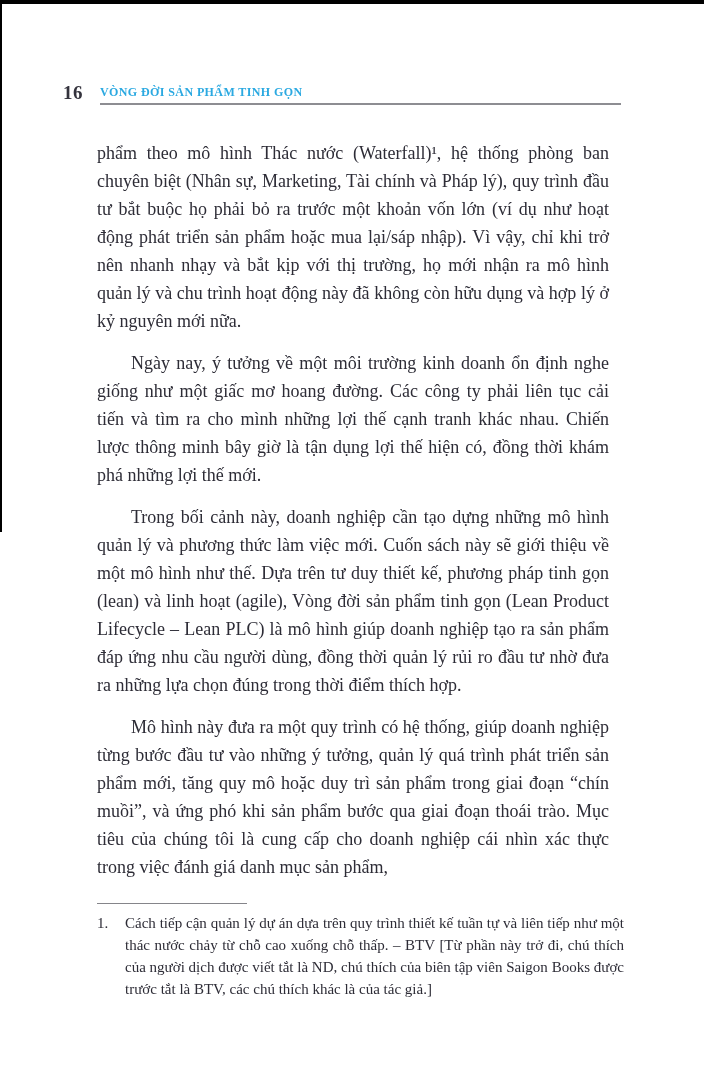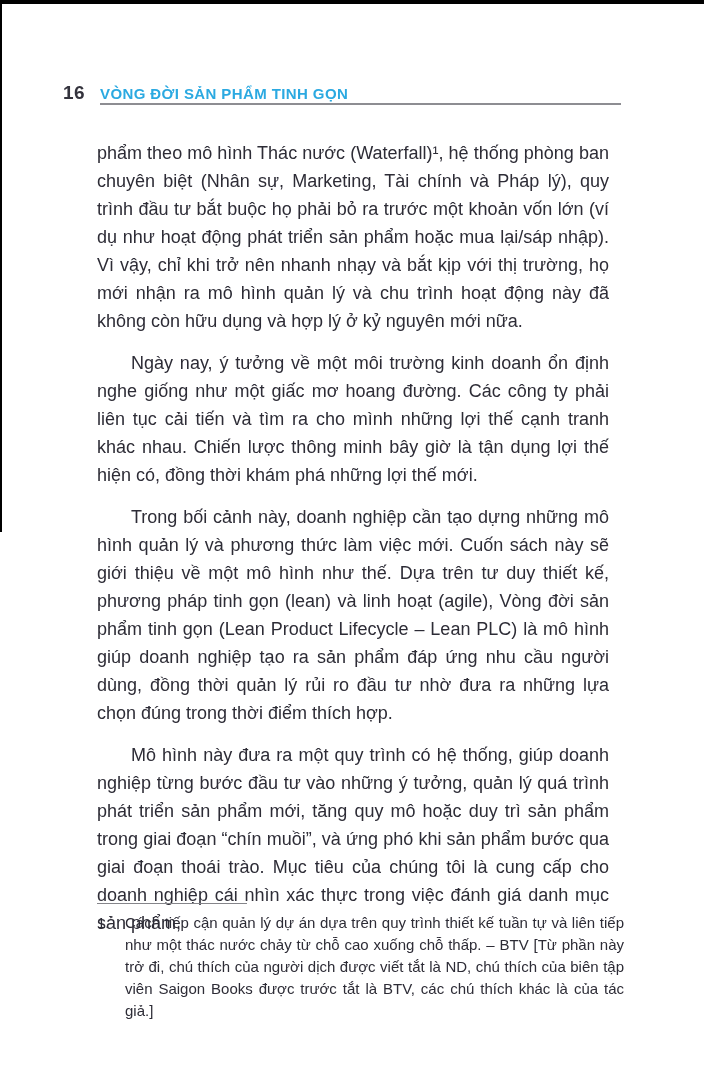--- a/index.html
+++ b/index.html
@@ -6,21 +6,21 @@
     margin: 0;
     padding: 0;
     background: #ffffff;
   }
   .page {
     position: relative;
     width: 704px;
     height: 1080px;
     background: #ffffff;
     overflow: hidden;
-    font-family: Liberation Sans, sans-serif;
+    font-family: Liberation Serif, serif;
   }
   
   .scan-edge-top {
     position: absolute;
     top: 0; left: 0;
     width: 704px; height: 4px;
     background: #000000;
   }
   .scan-edge-left {
     position: absolute;
@@ -33,21 +33,21 @@
     position: absolute;
     left: 63px; top: 82px;
     font-size: 19px;
     font-weight: bold;
     color: #34333d;
     letter-spacing: 0.5px;
   }
   .running-title {
     position: absolute;
     left: 100px; top: 85px;
-    font-size: 15px;
+    font-size: 12px;
     font-weight: bold;
     letter-spacing: 0.4px;
     color: var(--title-blue, #2BA9E1);
     white-space: nowrap;
   }
   .header-rule {
     position: absolute;
     left: 100px; top: 103px;
     width: 521px; height: 2px;
     background: #8d8d92;

